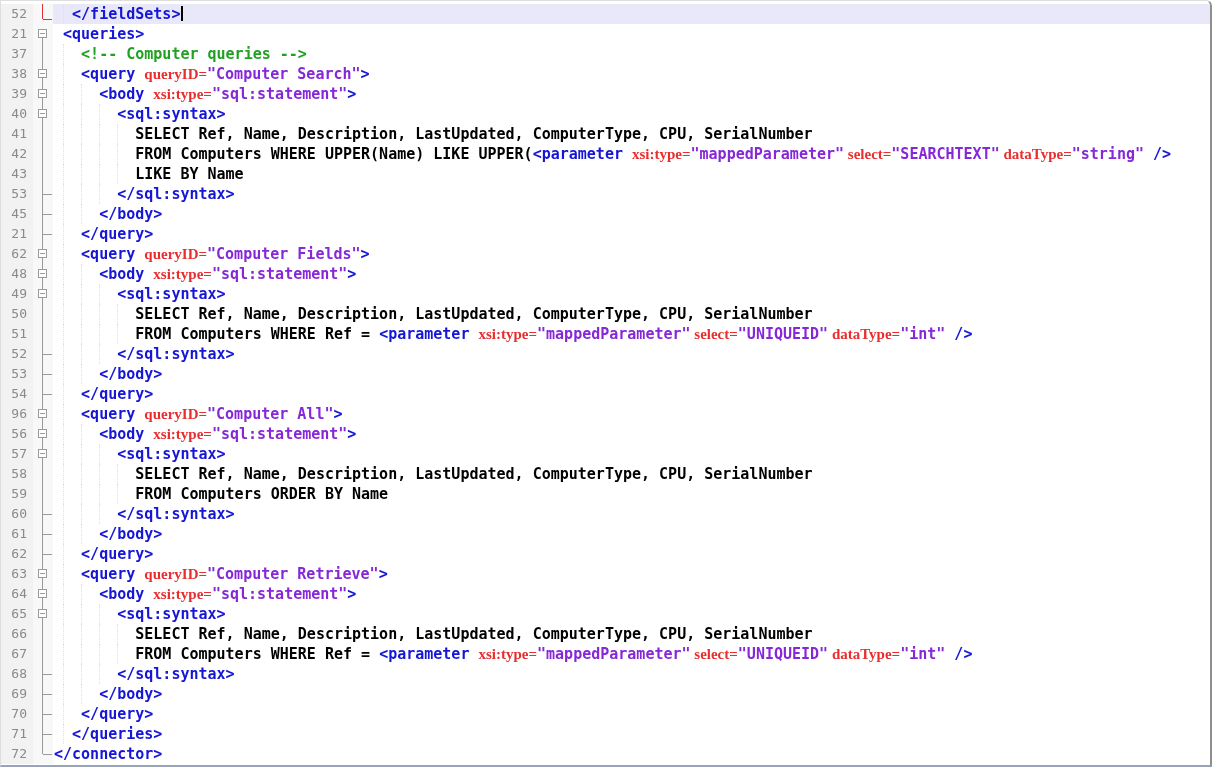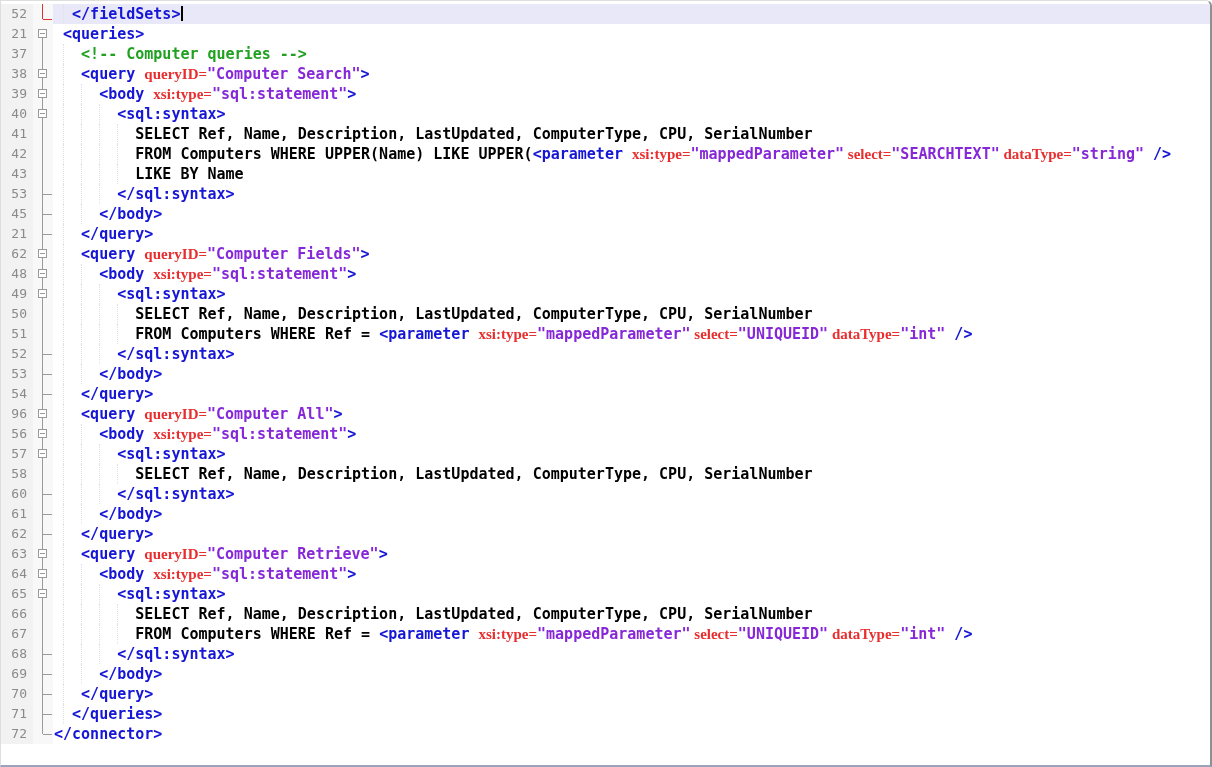--- a/index.html
+++ b/index.html
@@ -70,20 +70,21 @@
       <div class="row"><div class="ln">49</div><div class="fold"><div class="f-v"></div><div class="f-box"></div></div><div class="code"><div class="guide" style="left: 10.03px;"></div><div class="guide" style="left: 28.09px;"></div><div class="guide" style="left: 46.15px;"></div><span>       </span><span class="c-tag">&lt;sql:syntax&gt;</span></div></div>
       <div class="row"><div class="ln">50</div><div class="fold"><div class="f-v"></div></div><div class="code"><div class="guide" style="left: 10.03px;"></div><div class="guide" style="left: 28.09px;"></div><div class="guide" style="left: 46.15px;"></div><div class="guide" style="left: 64.21px;"></div><span>         </span><span class="c-sql">SELECT Ref, Name, Description, LastUpdated, ComputerType, CPU, SerialNumber</span></div></div>
       <div class="row"><div class="ln">51</div><div class="fold"><div class="f-v"></div></div><div class="code"><div class="guide" style="left: 10.03px;"></div><div class="guide" style="left: 28.09px;"></div><div class="guide" style="left: 46.15px;"></div><div class="guide" style="left: 64.21px;"></div><span>         </span><span class="c-sql">FROM Computers WHERE Ref = </span><span class="c-tag">&lt;parameter </span><span class="c-attr">xsi:type=</span><span class="c-val">"mappedParameter"</span><span class="c-attr"> select=</span><span class="c-val">"UNIQUEID"</span><span class="c-attr"> dataType=</span><span class="c-val">"int"</span><span class="c-tag"> /&gt;</span></div></div>
       <div class="row"><div class="ln">52</div><div class="fold"><div class="f-v"></div><div class="f-h"></div></div><div class="code"><div class="guide" style="left: 10.03px;"></div><div class="guide" style="left: 28.09px;"></div><div class="guide" style="left: 46.15px;"></div><span>       </span><span class="c-tag">&lt;/sql:syntax&gt;</span></div></div>
       <div class="row"><div class="ln">53</div><div class="fold"><div class="f-v"></div><div class="f-h"></div></div><div class="code"><div class="guide" style="left: 10.03px;"></div><div class="guide" style="left: 28.09px;"></div><span>     </span><span class="c-tag">&lt;/body&gt;</span></div></div>
       <div class="row"><div class="ln">54</div><div class="fold"><div class="f-v"></div><div class="f-h"></div></div><div class="code"><div class="guide" style="left: 10.03px;"></div><span>   </span><span class="c-tag">&lt;/query&gt;</span></div></div>
       <div class="row"><div class="ln">96</div><div class="fold"><div class="f-v"></div><div class="f-box"></div></div><div class="code"><div class="guide" style="left: 10.03px;"></div><span>   </span><span class="c-tag">&lt;query </span><span class="c-attr">queryID=</span><span class="c-val">"Computer All"</span><span class="c-tag">&gt;</span></div></div>
       <div class="row"><div class="ln">56</div><div class="fold"><div class="f-v"></div><div class="f-box"></div></div><div class="code"><div class="guide" style="left: 10.03px;"></div><div class="guide" style="left: 28.09px;"></div><span>     </span><span class="c-tag">&lt;body </span><span class="c-attr">xsi:type=</span><span class="c-val">"sql:statement"</span><span class="c-tag">&gt;</span></div></div>
       <div class="row"><div class="ln">57</div><div class="fold"><div class="f-v"></div><div class="f-box"></div></div><div class="code"><div class="guide" style="left: 10.03px;"></div><div class="guide" style="left: 28.09px;"></div><div class="guide" style="left: 46.15px;"></div><span>       </span><span class="c-tag">&lt;sql:syntax&gt;</span></div></div>
       <div class="row"><div class="ln">58</div><div class="fold"><div class="f-v"></div></div><div class="code"><div class="guide" style="left: 10.03px;"></div><div class="guide" style="left: 28.09px;"></div><div class="guide" style="left: 46.15px;"></div><div class="guide" style="left: 64.21px;"></div><span>         </span><span class="c-sql">SELECT Ref, Name, Description, LastUpdated, ComputerType, CPU, SerialNumber</span></div></div>
+      <div class="row"><div class="ln">59</div><div class="fold"><div class="f-v"></div></div><div class="code"><div class="guide" style="left: 10.03px;"></div><div class="guide" style="left: 28.09px;"></div><div class="guide" style="left: 46.15px;"></div><div class="guide" style="left: 64.21px;"></div><span>         </span><span class="c-sql">FROM Computers ORDER BY Name</span></div></div>
       <div class="row"><div class="ln">60</div><div class="fold"><div class="f-v"></div><div class="f-h"></div></div><div class="code"><div class="guide" style="left: 10.03px;"></div><div class="guide" style="left: 28.09px;"></div><div class="guide" style="left: 46.15px;"></div><span>       </span><span class="c-tag">&lt;/sql:syntax&gt;</span></div></div>
       <div class="row"><div class="ln">61</div><div class="fold"><div class="f-v"></div><div class="f-h"></div></div><div class="code"><div class="guide" style="left: 10.03px;"></div><div class="guide" style="left: 28.09px;"></div><span>     </span><span class="c-tag">&lt;/body&gt;</span></div></div>
       <div class="row"><div class="ln">62</div><div class="fold"><div class="f-v"></div><div class="f-h"></div></div><div class="code"><div class="guide" style="left: 10.03px;"></div><span>   </span><span class="c-tag">&lt;/query&gt;</span></div></div>
       <div class="row"><div class="ln">63</div><div class="fold"><div class="f-v"></div><div class="f-box"></div></div><div class="code"><div class="guide" style="left: 10.03px;"></div><span>   </span><span class="c-tag">&lt;query </span><span class="c-attr">queryID=</span><span class="c-val">"Computer Retrieve"</span><span class="c-tag">&gt;</span></div></div>
       <div class="row"><div class="ln">64</div><div class="fold"><div class="f-v"></div><div class="f-box"></div></div><div class="code"><div class="guide" style="left: 10.03px;"></div><div class="guide" style="left: 28.09px;"></div><span>     </span><span class="c-tag">&lt;body </span><span class="c-attr">xsi:type=</span><span class="c-val">"sql:statement"</span><span class="c-tag">&gt;</span></div></div>
       <div class="row"><div class="ln">65</div><div class="fold"><div class="f-v"></div><div class="f-box"></div></div><div class="code"><div class="guide" style="left: 10.03px;"></div><div class="guide" style="left: 28.09px;"></div><div class="guide" style="left: 46.15px;"></div><span>       </span><span class="c-tag">&lt;sql:syntax&gt;</span></div></div>
       <div class="row"><div class="ln">66</div><div class="fold"><div class="f-v"></div></div><div class="code"><div class="guide" style="left: 10.03px;"></div><div class="guide" style="left: 28.09px;"></div><div class="guide" style="left: 46.15px;"></div><div class="guide" style="left: 64.21px;"></div><span>         </span><span class="c-sql">SELECT Ref, Name, Description, LastUpdated, ComputerType, CPU, SerialNumber</span></div></div>
       <div class="row"><div class="ln">67</div><div class="fold"><div class="f-v"></div></div><div class="code"><div class="guide" style="left: 10.03px;"></div><div class="guide" style="left: 28.09px;"></div><div class="guide" style="left: 46.15px;"></div><div class="guide" style="left: 64.21px;"></div><span>         </span><span class="c-sql">FROM Computers WHERE Ref = </span><span class="c-tag">&lt;parameter </span><span class="c-attr">xsi:type=</span><span class="c-val">"mappedParameter"</span><span class="c-attr"> select=</span><span class="c-val">"UNIQUEID"</span><span class="c-attr"> dataType=</span><span class="c-val">"int"</span><span class="c-tag"> /&gt;</span></div></div>
       <div class="row"><div class="ln">68</div><div class="fold"><div class="f-v"></div><div class="f-h"></div></div><div class="code"><div class="guide" style="left: 10.03px;"></div><div class="guide" style="left: 28.09px;"></div><div class="guide" style="left: 46.15px;"></div><span>       </span><span class="c-tag">&lt;/sql:syntax&gt;</span></div></div>
       <div class="row"><div class="ln">69</div><div class="fold"><div class="f-v"></div><div class="f-h"></div></div><div class="code"><div class="guide" style="left: 10.03px;"></div><div class="guide" style="left: 28.09px;"></div><span>     </span><span class="c-tag">&lt;/body&gt;</span></div></div>

